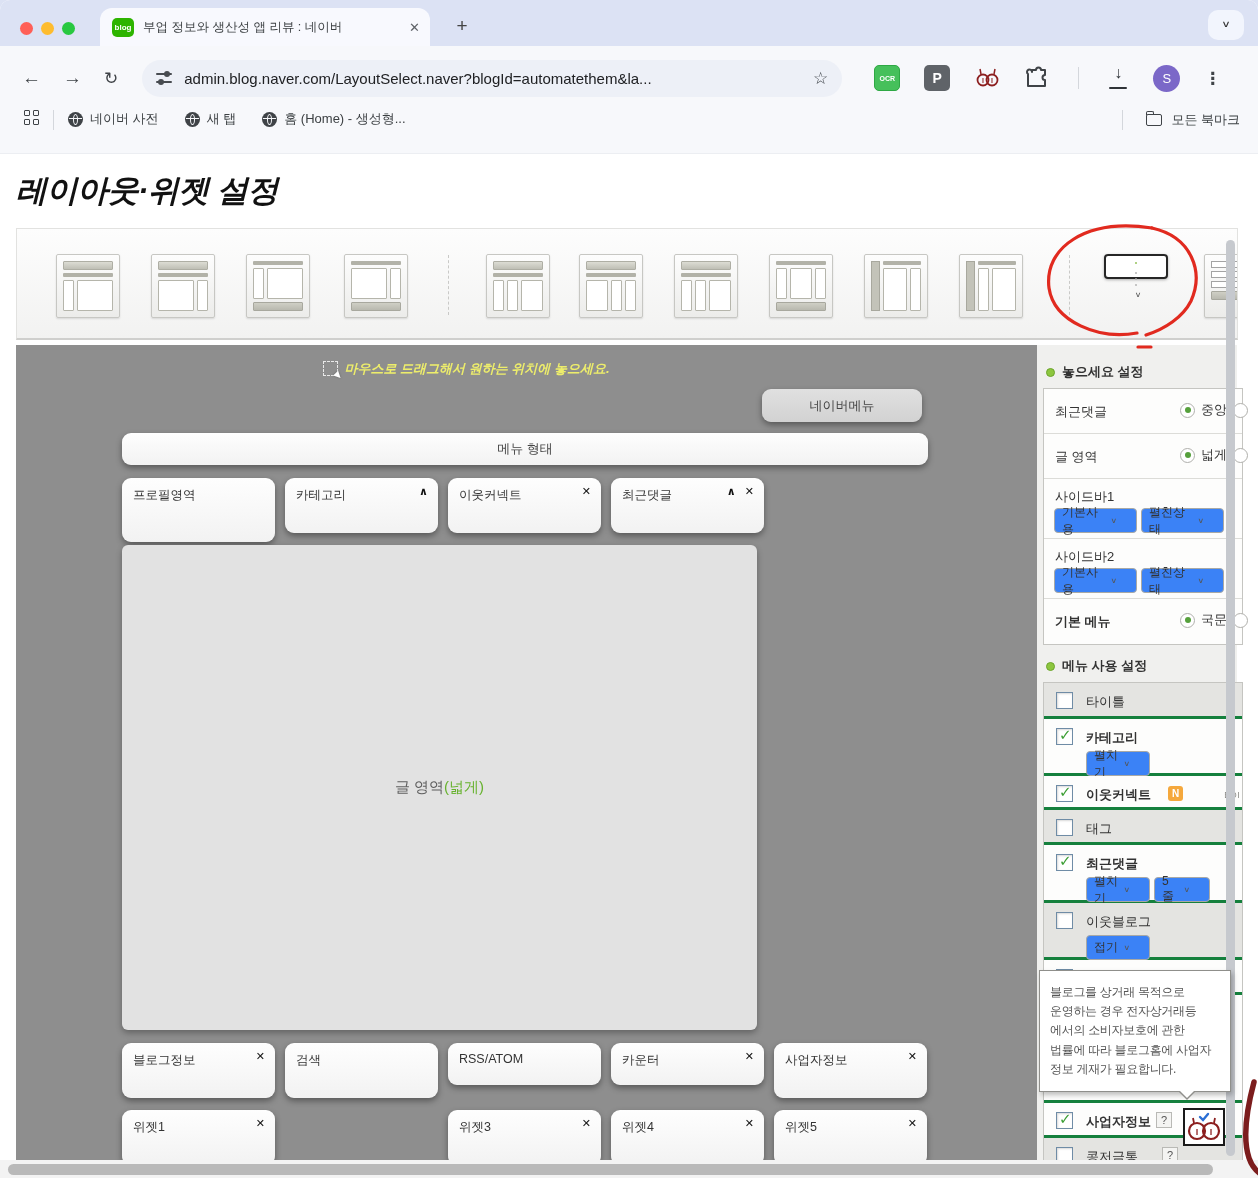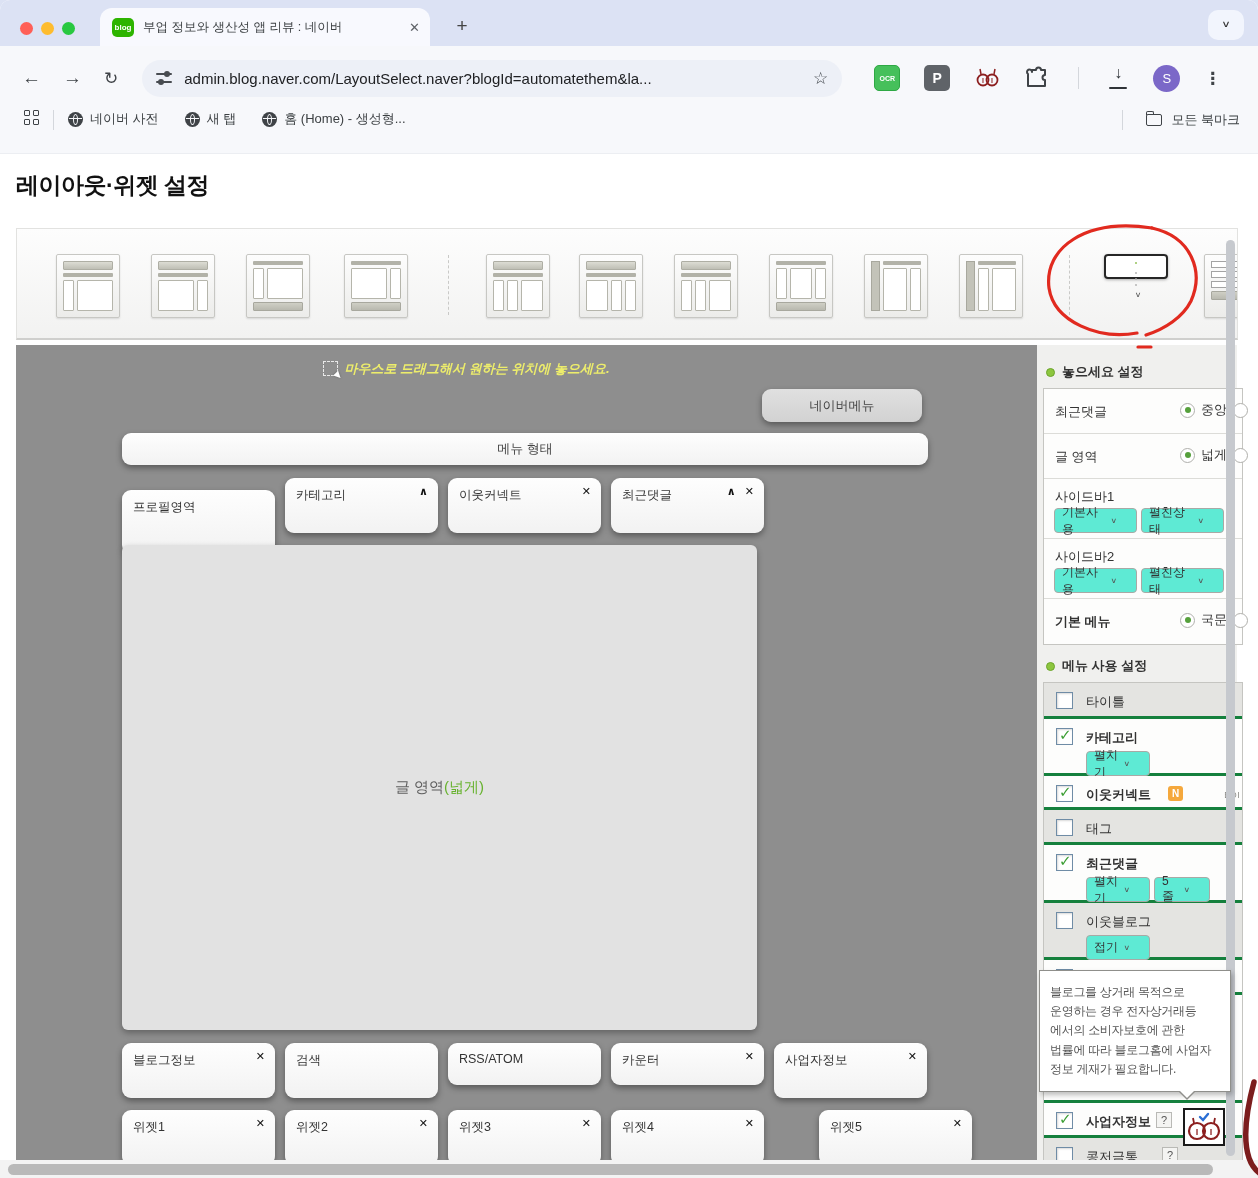--- a/index.html
+++ b/index.html
@@ -59,21 +59,21 @@
   .globe { width:15px; height:15px; border-radius:50%; background:#3f4347; position:relative; }
   .globe::before { content:""; position:absolute; inset:2px 5px; border:1px solid #f7f8fb; border-radius:50%; }
   .globe::after { content:""; position:absolute; left:1px; right:1px; top:6.5px; height:1px; background:#f7f8fb; }
   .bm span.lbl { font-size:13px; color:#3c4043; white-space:nowrap; }
   .allbm { margin-left:auto; display:flex; align-items:center; gap:9px; margin-right:18px; }
   .folder { width:16px; height:12px; border:1.6px solid #3f4347; border-radius:2px; position:relative; }
   .folder::before { content:""; position:absolute; top:-4px; left:-1px; width:6px; height:3px; border:1.6px solid #3f4347; border-bottom:none; border-radius:2px 2px 0 0; }
 
   
   .pagearea { position:relative; height:1024px; background:#fff; overflow:hidden; }
-  .pagetitle { position:absolute; left:16px; top:16px; font-size:23px; font-weight:bold; color:#111; letter-spacing:-.5px; }
+  .pagetitle { position:absolute; left:16px; top:16px; font-size:31px; font-weight:bold; color:#111; letter-spacing:-.5px;font-style:italic; }
 
   
   .thumbbar { position:absolute; left:16px; top:74px; width:1222px; height:112px; background:linear-gradient(#fdfdfd,#f2f2f1); border:1px solid #e2e2e0; border-bottom:2px solid #cfcfcd; overflow:hidden; }
   .thumb { position:absolute; top:25px; width:64px; height:64px; background:linear-gradient(#fdfdfd,#ececea); border:1px solid #c7c7c3; border-radius:2px; padding:6px; display:flex; flex-direction:column; gap:3px; box-shadow:0 1px 2px rgba(0,0,0,.12); }
   .thumb .hdr { height:9px; background:linear-gradient(#dcdcd4,#bfbfb5); border:1px solid #aeaea4; border-radius:1px; }
   .thumb .bar { height:4px; background:#b2b2a8; border-radius:1px; }
   .thumb .cols { flex:1; display:flex; gap:3px; }
   .thumb .col { border:1px solid #b5b5ab; background:#fff; border-radius:1px; }
   .thumb .col.n { width:11px; } .thumb .col.f { flex:1; }
   .thumb .bot { height:9px; background:linear-gradient(#cfcfc5,#b9b9af); border:1px solid #a8a89e; border-radius:1px; }
@@ -108,21 +108,21 @@
   .greendot { width:9px; height:9px; border-radius:50%; background:#8dc63f; border:1.5px solid #6ca52c; }
   .pbox { position:absolute; left:6px; width:200px; background:#fdfdfc; border:1px solid #c5c5c1; }
   .prow { border-bottom:1px solid #dcdcd8; position:relative; }
   .prow:last-child { border-bottom:none; }
   .prow .plabel { position:absolute; left:11px; top:14px; font-size:13px; color:#333; }
   .prow .plabel2 { position:absolute; left:11px; top:9px; font-size:13px; color:#333; }
   .radio { width:15px; height:15px; border-radius:50%; border:1px solid #b0b0ac; background:#fff; display:inline-block; position:relative; vertical-align:middle; }
   .radio.on::after { content:""; position:absolute; inset:3.5px; border-radius:50%; background:#56a03c; }
   .radgrp { position:absolute; right:8px; top:12px; display:flex; align-items:center; gap:6px; font-size:13px; color:#333; }
   .radgrp .cutradio { margin-right:-14px; }
-  .sel { display:inline-flex; align-items:center; justify-content:space-between; height:25px; background:#5eead4; border:1px solid #a9a9a5; border-radius:4px; font-size:12px; color:#333; padding:0 19px 0 7px; }
+  .sel { display:inline-flex; align-items:center; justify-content:space-between; height:25px; background:#3b82f6; border:1px solid #a9a9a5; border-radius:4px; font-size:12px; color:#333; padding:0 19px 0 7px; }
   .sel::after { content:"\2228"; font-size:9px; color:#555; transform:scaleY(.8); margin-left:4px; }
   .selrow { position:absolute; left:10px; top:29px; display:flex; gap:4px; }
 
   .mrow { position:relative; border-bottom:3px solid #15803d; background:#fdfdfc; }
   .mrow.off { background:#e4e4e1; }
   .checkbox { position:absolute; left:12px; top:9px; width:17px; height:17px; border:1px solid #6f8ca6; background:#fff; box-shadow:inset 1px 1px 2px rgba(0,0,0,.15); }
   .checkbox.on::after { content:"\2713"; position:absolute; left:2px; top:-3px; font-size:15px; font-weight:bold; color:#3c9e34; }
   .mlabel { position:absolute; left:42px; top:10px; font-size:13px; color:#333; }
   .msel { position:absolute; left:42px; top:32px; display:flex; gap:4px; }
   .nbadge { position:absolute; left:124px; top:10px; width:15px; height:15px; background:#f5a83c; border-radius:3px; color:#fff; font-size:10px; font-weight:bold; text-align:center; line-height:15px; }
@@ -343,21 +343,21 @@
       <div class="hint">
         <span class="hintcursor"></span><span>마우스로 드래그해서 원하는 위치에 놓으세요.</span>
       </div>
       <div class="gcard naver center" style="left:746px;top:44px;width:160px;height:33px;">
           <span>네이버메뉴</span>
         </div>
       <div class="gcard center" style="left:106px;top:88px;width:806px;height:32px;">
           <span>메뉴 형태</span>
         </div>
 
-      <div class="gcard" style="left:106px;top:133px;width:153px;height:64px;margin-top:12px;">
+      <div class="gcard" style="left:106px;top:133px;width:153px;height:64px;">
         <span class="wlabel">프로필영역</span>
       </div>
       <div class="gcard" style="left:269px;top:133px;width:153px;height:55px;">
         <span class="wlabel">카테고리</span>
         <span class="wicons">
             <span class="ic-collapse"></span>
           </span>
       </div>
       <div class="gcard" style="left:432px;top:133px;width:153px;height:55px;">
         <span class="wlabel">이웃커넥트</span>
@@ -402,39 +402,33 @@
             <span class="ic-close"></span>
           </span>
       </div>
 
       <div class="gcard" style="left:106px;top:765px;width:153px;height:55px;">
         <span class="wlabel">위젯1</span>
         <span class="wicons">
             <span class="ic-close"></span>
           </span>
       </div>
-      <div class="gcard" style="left:269px;top:765px;width:153px;height:55px;">
-        <span class="wlabel">위젯2</span>
-        <span class="wicons">
-            <span class="ic-close"></span>
-          </span>
-      </div>
       <div class="gcard" style="left:432px;top:765px;width:153px;height:55px;">
         <span class="wlabel">위젯3</span>
         <span class="wicons">
             <span class="ic-close"></span>
           </span>
       </div>
       <div class="gcard" style="left:595px;top:765px;width:153px;height:55px;">
         <span class="wlabel">위젯4</span>
         <span class="wicons">
             <span class="ic-close"></span>
           </span>
       </div>
-      <div class="gcard" style="left:758px;top:765px;width:153px;height:55px;margin-left:45px;">
+      <div class="gcard" style="left:758px;top:765px;width:153px;height:55px;">
         <span class="wlabel">위젯5</span>
         <span class="wicons">
             <span class="ic-close"></span>
           </span>
       </div>
     </div>
 
     <div class="panel">
       <div class="sechdr" style="top:18px">
         <span class="greendot"></span>

